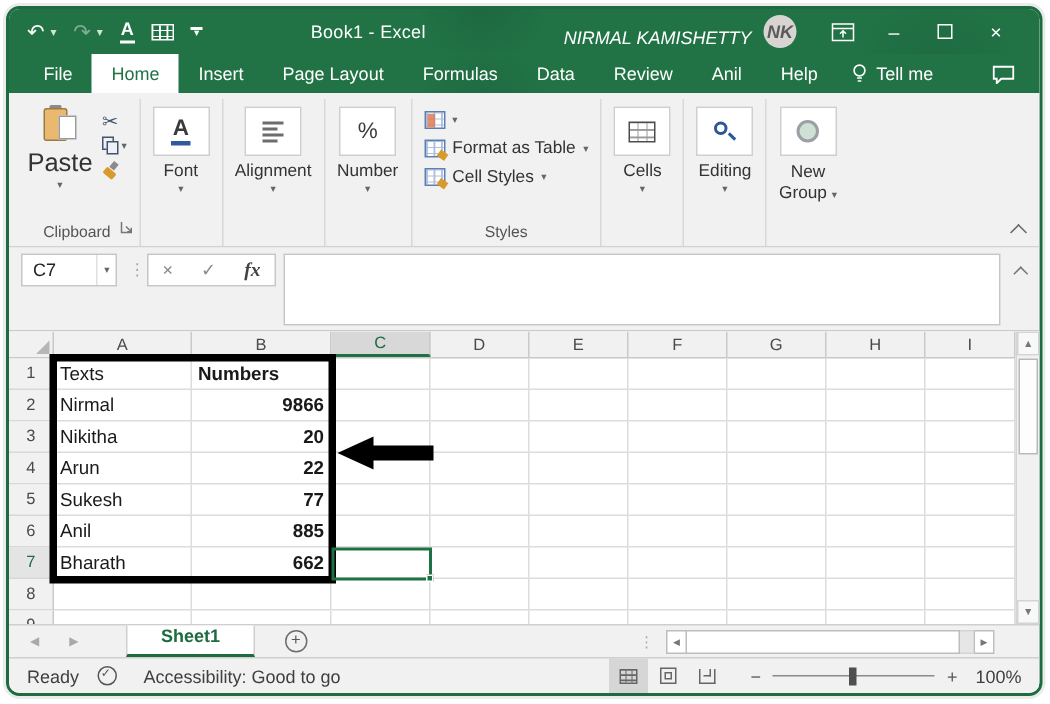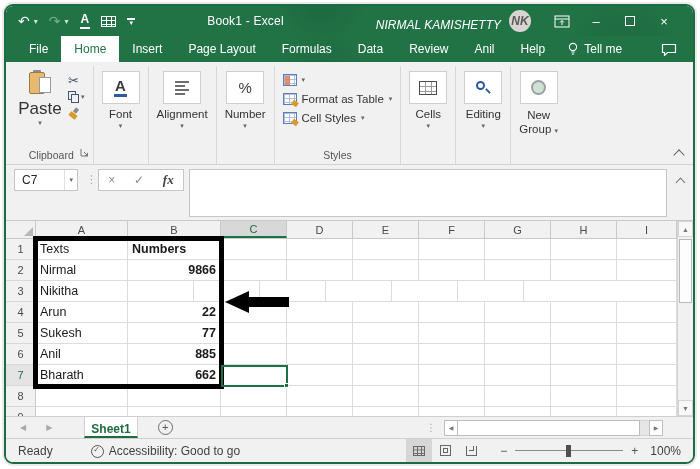--- a/index.html
+++ b/index.html
@@ -144,36 +144,36 @@
   .vscroll { position:absolute; right:0; top:0; bottom:0; width:16px; background:#f1f1f1; border-left:1px solid #d4d4d4; }
   .vs-up, .vs-down { position:absolute; left:0; width:15px; height:16px; background:#f8f8f8; border:1px solid #d4d4d4;
     display:flex; align-items:center; justify-content:center; font-size:7px; color:#777; }
   .vs-up { top:0; } .vs-down { bottom:0; }
   .vs-thumb { position:absolute; left:1px; top:18px; width:13px; height:64px; background:#fdfdfd; border:1px solid #b8b8b8; }
 
   
   .sheetbar { height:22px; flex:0 0 22px; background:#f1f1f1; border-top:1px solid #cfcfcf;
     display:flex; align-items:stretch; font-size:12px; }
   .snav { display:flex; align-items:center; gap:20px; padding:0 14px 0 14px; color:#a9a9a9; font-size:8px; }
-  .sheettab { display:flex; align-items:flex-end; padding:0 6px; background:#fff; border-left:1px solid #d0d0d0; border-right:1px solid #d0d0d0;
+  .sheettab { display:flex; align-items:flex-start; padding:0 22px; background:#fff; border-left:1px solid #d0d0d0; border-right:1px solid #d0d0d0;
     border-bottom:2px solid #1e6b40; color:#1e6b40; font-weight:bold; margin-left:18px; }
   .addsheet { margin-left:20px; align-self:center; width:15px; height:15px; border:1px solid #6d6d6d; border-radius:50%;
     display:flex; align-items:center; justify-content:center; font-size:11px; color:#555; line-height:1; }
   .sb-spacer { flex:1; }
   .sb-dots { align-self:center; color:#aaa; font-size:10px; margin-right:8px; }
   .hscroll { display:flex; align-items:center; gap:0; margin-right:30px; }
   .hs-btn { width:14px; height:16px; background:#fff; border:1px solid #bdbdbd; display:flex; align-items:center; justify-content:center;
     font-size:6px; color:#777; }
   .hs-thumb { width:182px; height:16px; background:#fff; border:1px solid #bdbdbd; border-left:none; }
   .hs-gap { width:9px; height:16px; background:#e6e6e6; border-top:1px solid #d4d4d4; border-bottom:1px solid #d4d4d4; }
 
   
   .statusbar { height:24px; flex:0 0 24px; background:#f1f1f1; border-top:1px solid #cfcfcf;
     display:flex; align-items:center; font-size:12px; color:#3f3f3f; padding:0 0 0 12px; }
-  .acc { display:flex; align-items:flex-end; gap:5px; margin-left:38px; }
+  .acc { display:flex; align-items:flex-start; gap:18px; margin-left:12px; }
   .acc-ic { width:13px; height:13px; border:1.5px solid #555; border-radius:50%; position:relative; }
   .acc-ic::after { content:"✓"; position:absolute; left:1.5px; top:-1px; font-size:8px; color:#555; }
   .sb-right { margin-left:auto; display:flex; align-items:center; }
   .viewbtn { width:26px; height:23px; display:flex; align-items:center; justify-content:center; }
   .viewbtn.active { background:#d6d6d6; }
   .v-normal { width:12px; height:10px; border:1px solid #666; background-image:
     linear-gradient(#666 1px, transparent 1px), linear-gradient(90deg,#666 1px, transparent 1px);
     background-size:4px 3.5px; background-position:-1px -1px; }
   .v-page { width:11px; height:11px; border:1px solid #666; display:flex; align-items:center; justify-content:center; }
   .v-page i { width:5px; height:5px; border:1px solid #666; display:block; }
@@ -431,20 +431,21 @@
           <div class="cell w"></div>
           <div class="cell w"></div>
           <div class="cell w"></div>
           <div class="cell w"></div>
           <div class="cell w"></div>
           <div class="cell i"></div>
       </div>
       <div class="grow">
         <div class="rh">3</div>
         <div class="cell a">Nikitha</div>
+        <div class="cell b num">20</div>
         <div class="cell w"></div>
           <div class="cell w"></div>
           <div class="cell w"></div>
           <div class="cell w"></div>
           <div class="cell w"></div>
           <div class="cell w"></div>
           <div class="cell i"></div>
       </div>
       <div class="grow">
         <div class="rh">4</div>

